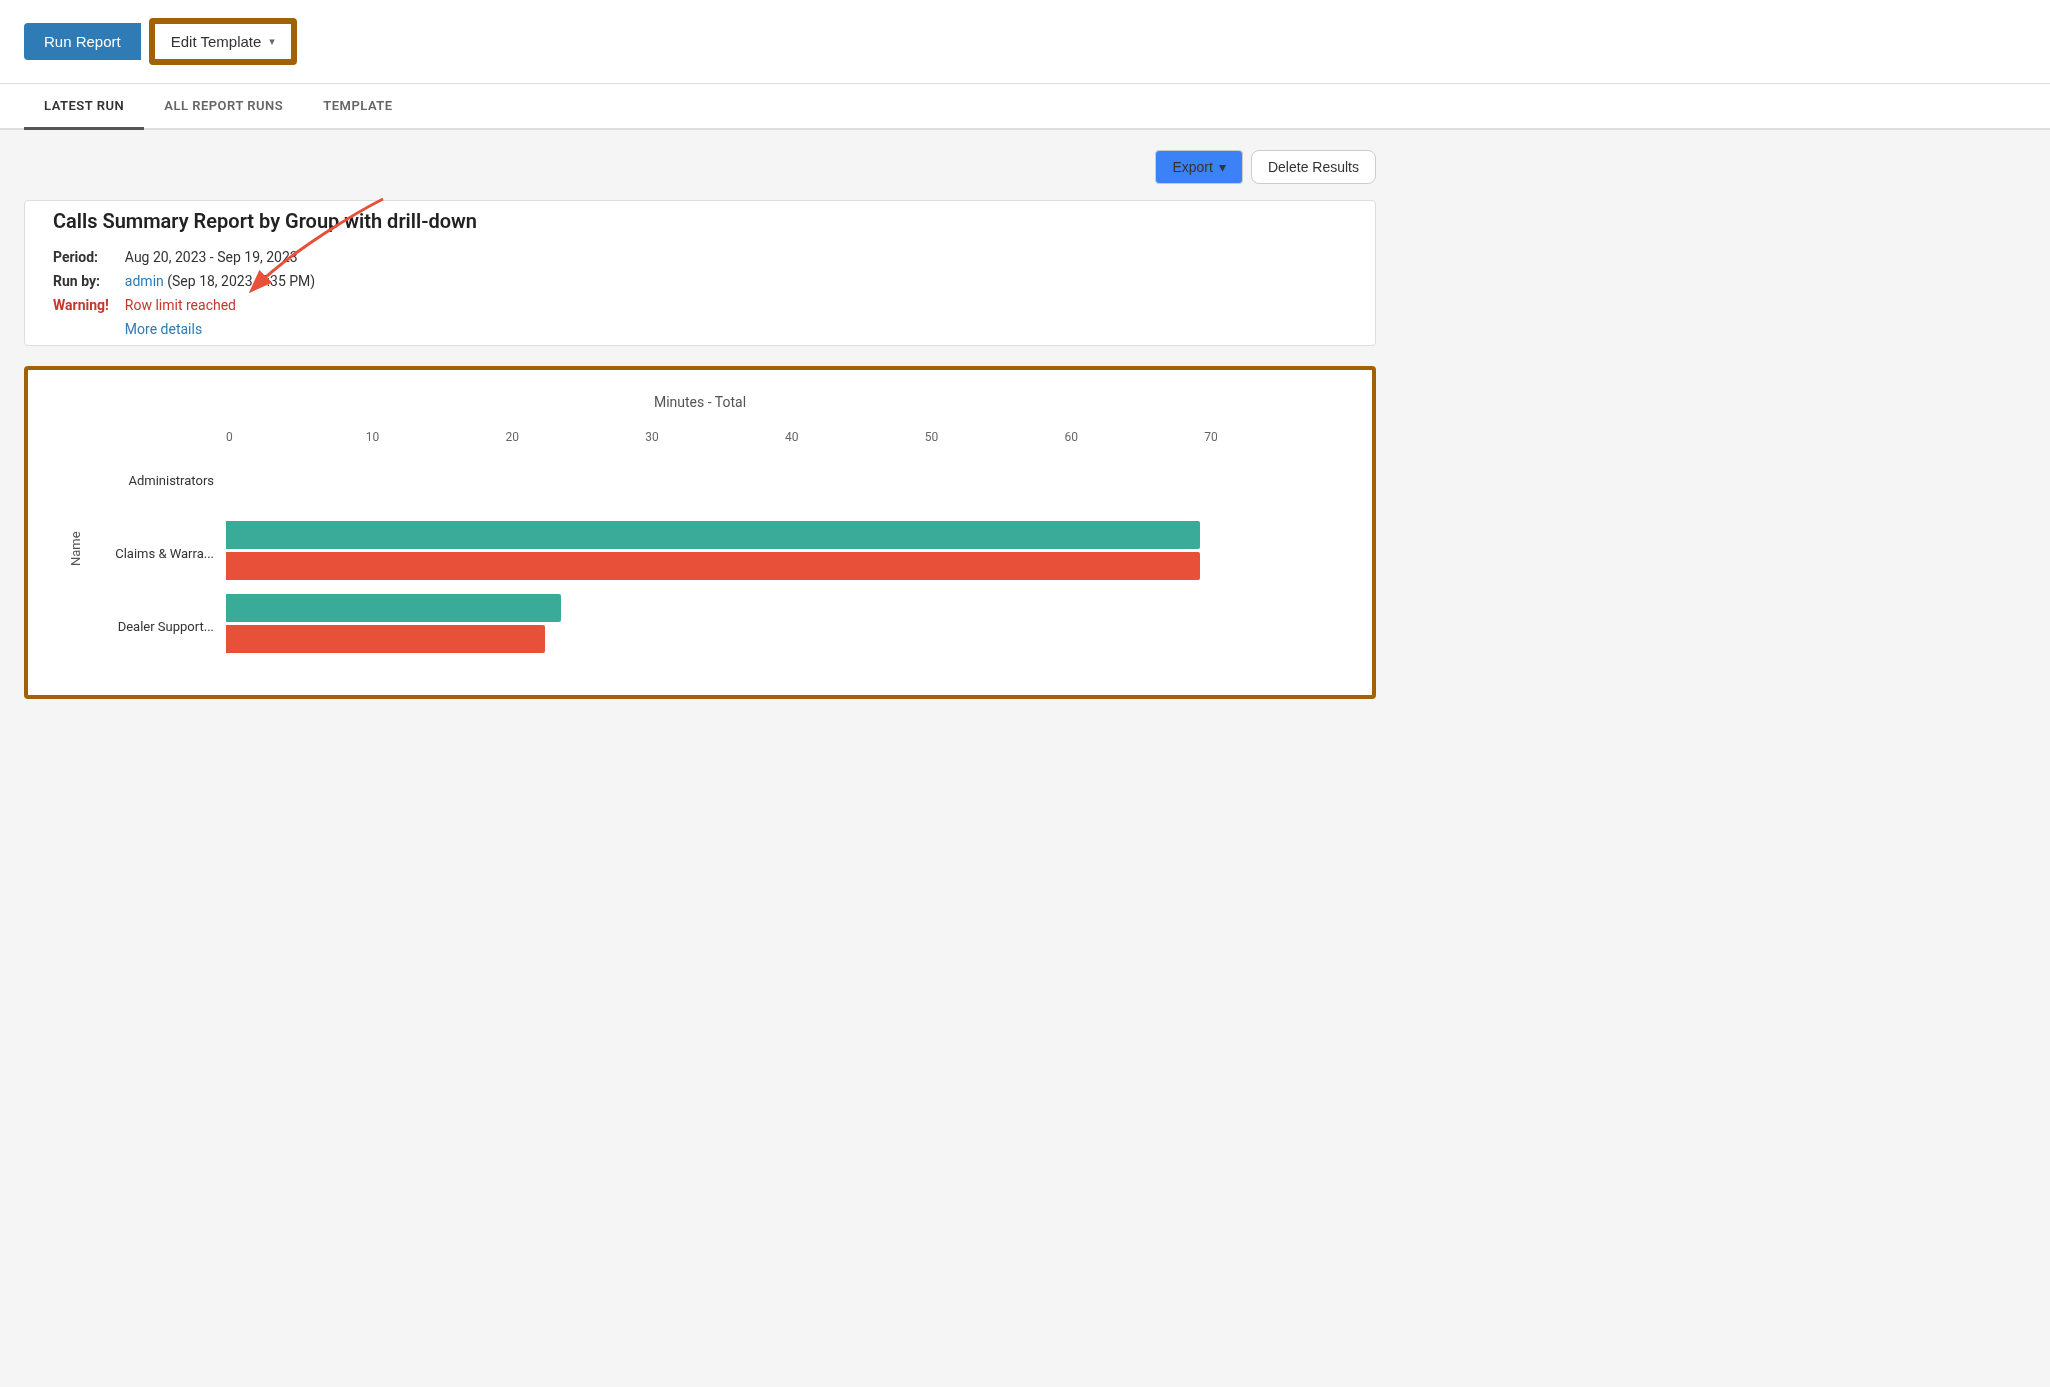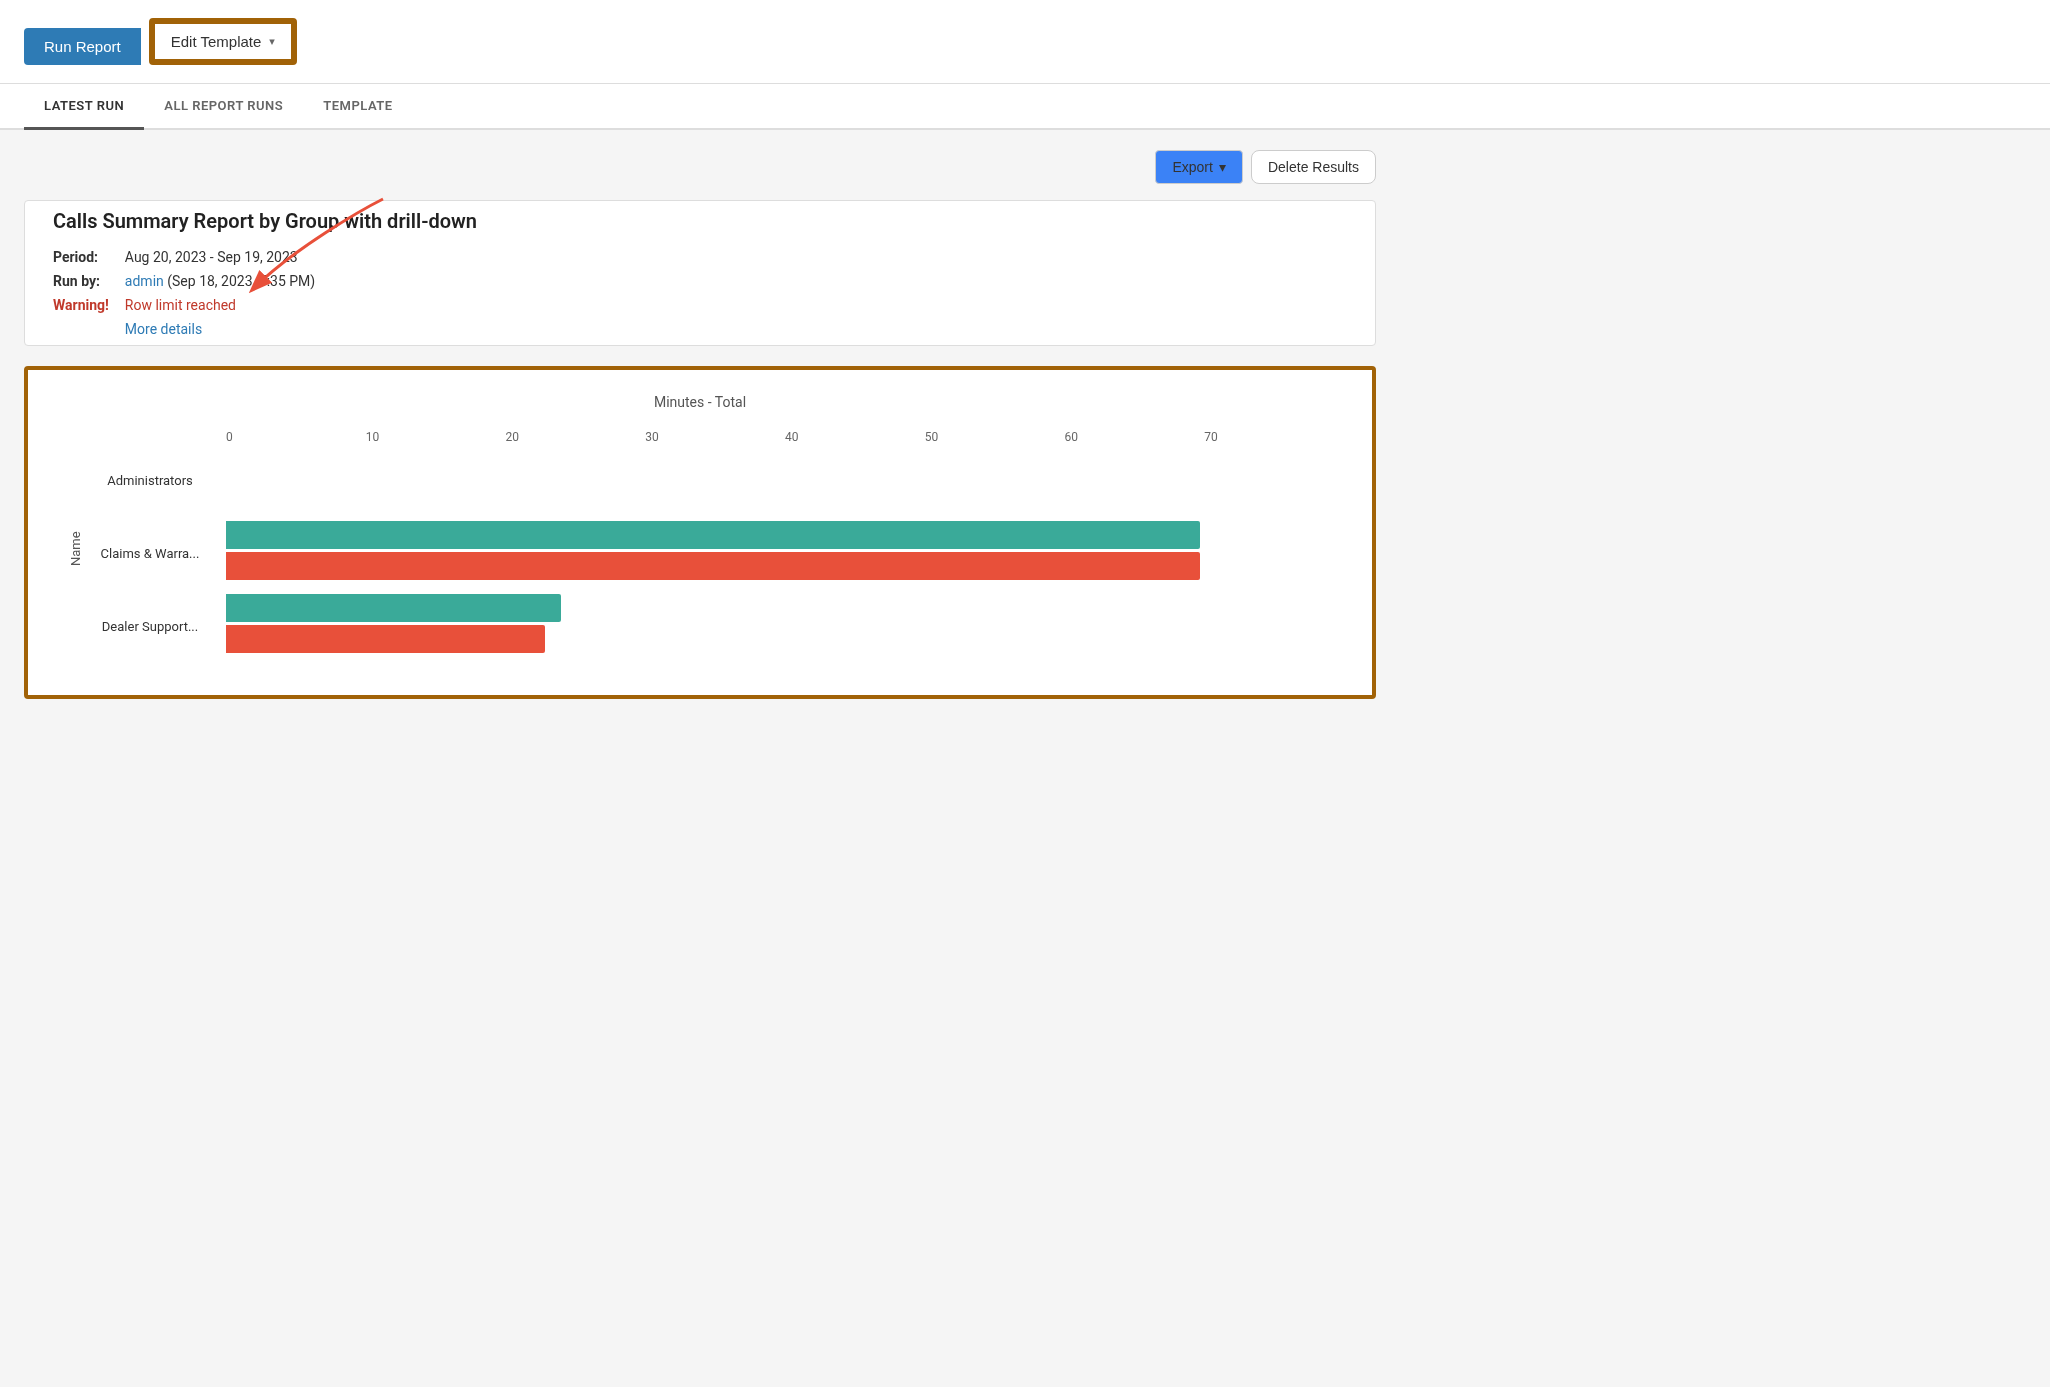--- a/index.html
+++ b/index.html
@@ -15,21 +15,21 @@
       border-bottom: 1px solid #ddd;
     }
     .page-title {
       font-size: 22px;
       font-weight: 500;
       color: #222;
     }
     .header-actions {
       display: flex;
       gap: 0;
-      align-items: flex-end;
+      align-items: center;
     }
     .btn-run-report {
       background: #2e7bb5;
       color: #fff;
       border: none;
       padding: 10px 20px;
       font-size: 15px;
       cursor: pointer;
       border-radius: 4px 0 0 4px;
       font-weight: 500;
@@ -220,21 +220,21 @@
       flex-direction: column;
       gap: 0;
     }
     .bar-group {
       display: flex;
       align-items: center;
       margin-bottom: 8px;
     }
     .bar-label {
       width: 140px;
-      text-align: center;
+      text-align: right;
       padding-right: 12px;
       font-size: 13px;
       color: #333;
       flex-shrink: 0;
     }
     .bars-container {
       flex: 1;
       position: relative;
       display: flex;
       flex-direction: column;

